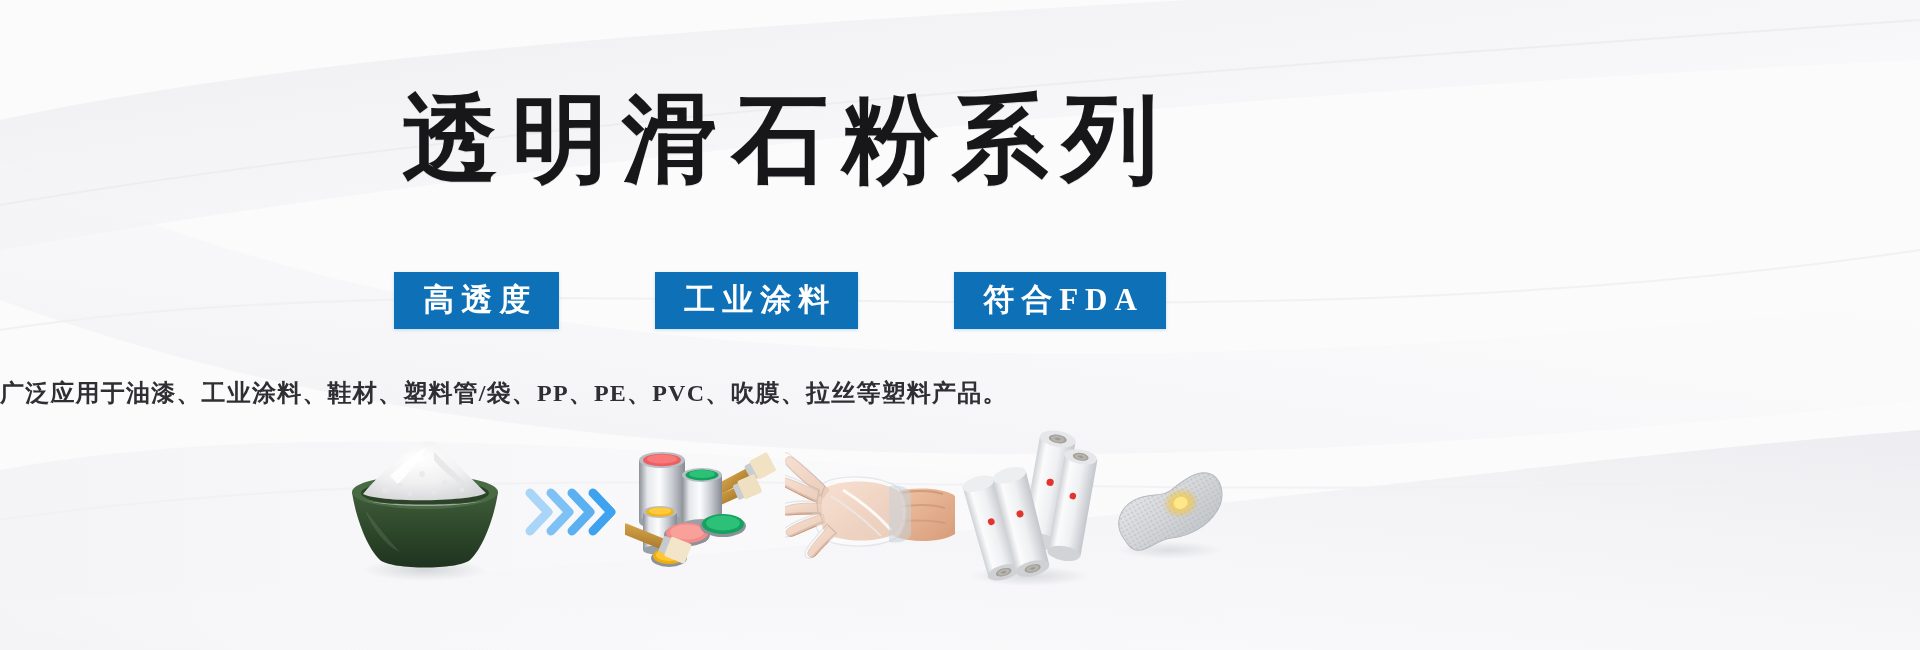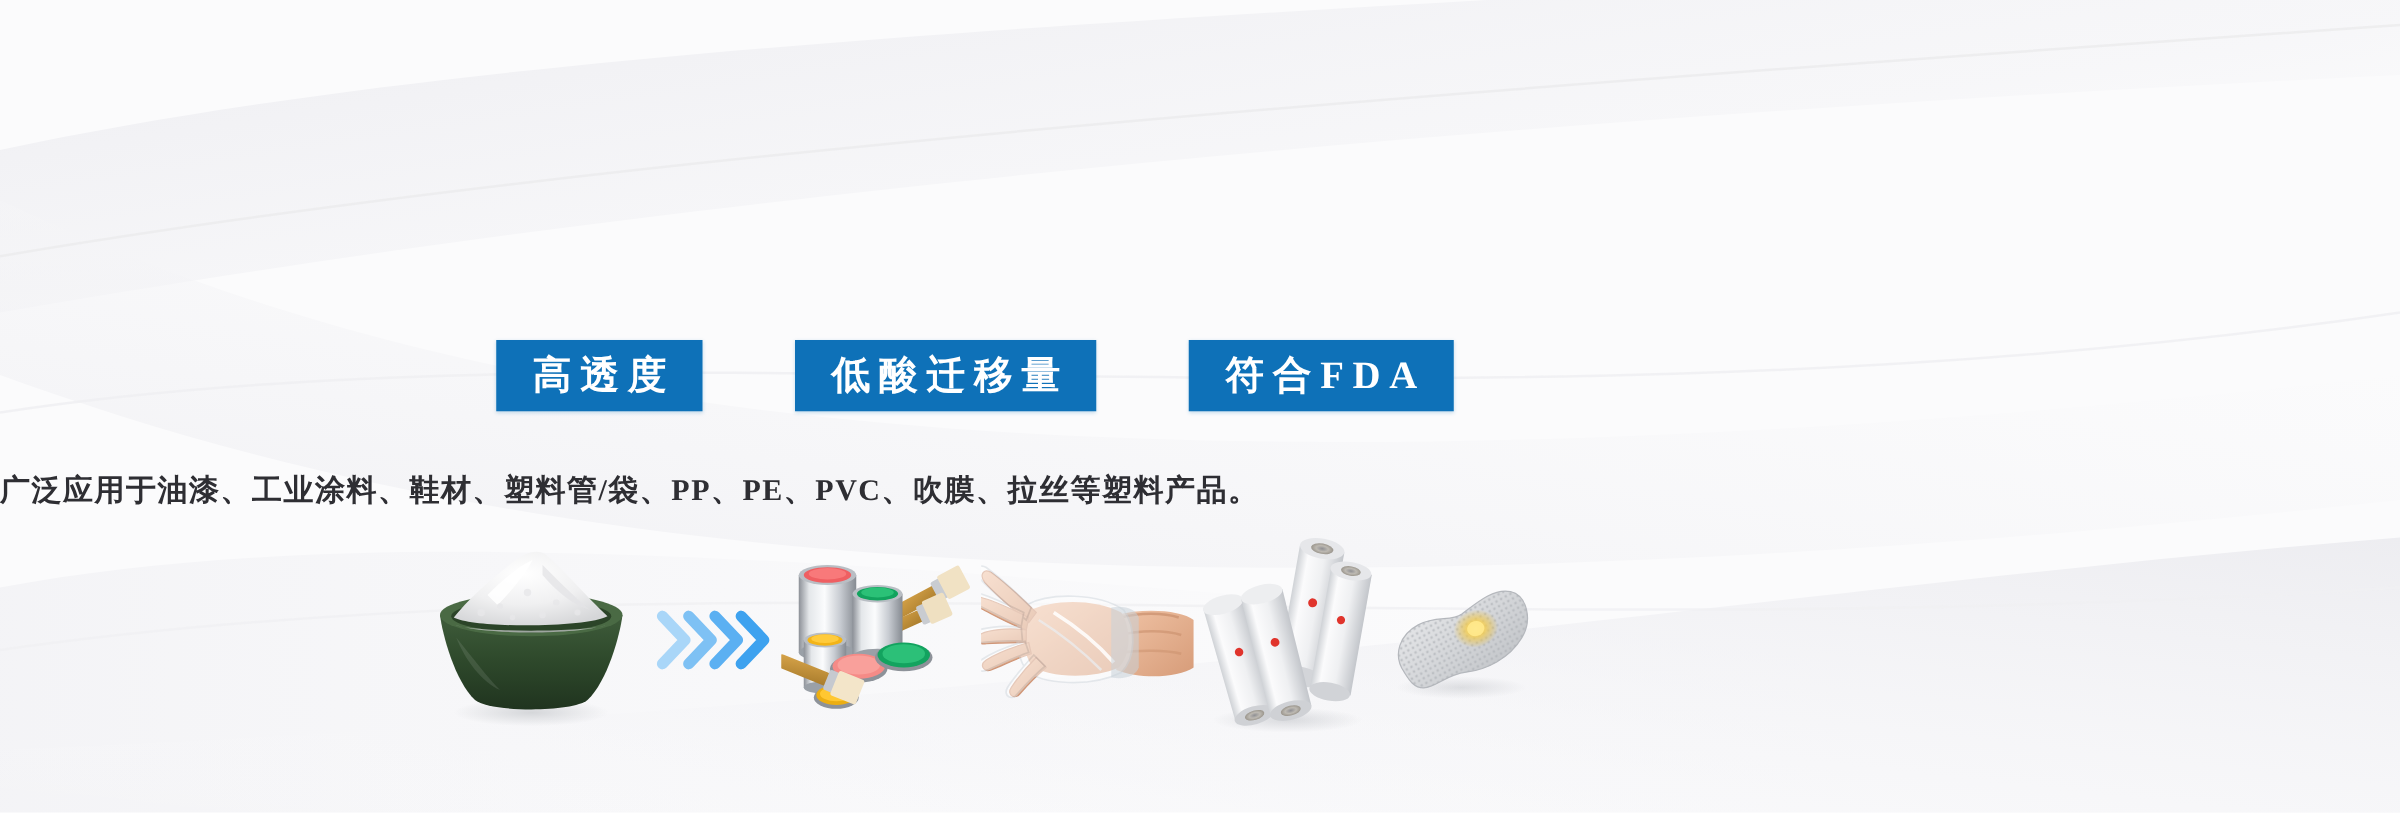--- a/index.html
+++ b/index.html
@@ -27,21 +27,21 @@
     font-size:96px;line-height:112px;font-weight:700;
     letter-spacing:14px;text-indent:14px;
     color:#17171a;
     text-shadow:0 1px 0 rgba(0,0,0,.10);
     white-space:nowrap;
   }
 
   
   .badges{
     position:absolute;left:0;top:272px;width:1560px;
-    display:flex;justify-content:center;align-items:stretch;gap:74px;
+    display:flex;justify-content:center;align-items:stretch;gap:96px;
   }
   .badge{
     background:#0e71b8;color:#ffffff;
     font-family:"Liberation Serif","DejaVu Serif",serif;
     font-size:31px;font-weight:700;line-height:1;
     letter-spacing:7px;text-indent:7px;
     padding:12px 22px 14px 22px;
     display:flex;align-items:center;justify-content:center;
     white-space:nowrap;
     box-shadow:0 1px 3px rgba(14,113,184,.22);
@@ -104,24 +104,25 @@
 
     <path d="M1920,430 C1420,470 900,560 0,600 L0,650 L1920,650 Z" fill="url(#gC)"></path>
 
     <path d="M0,205 C500,120 1200,70 1920,20" fill="none" stroke="#ececed" stroke-width="2" opacity=".9"></path>
     <path d="M0,330 C520,250 1180,360 1920,250" fill="none" stroke="#efeff1" stroke-width="2" opacity=".8"></path>
     <path d="M0,520 C560,440 1150,520 1920,470" fill="none" stroke="#f0f0f2" stroke-width="2" opacity=".8"></path>
   </svg>
 
   <div class="content">
 
+    <div class="title">透明滑石粉系列</div>
 
     <div class="badges">
       <div class="badge">高透度</div>
-      <div class="badge">低酸迁移量</div>
+      <div class="badge">工业涂料</div>
       <div class="badge">符合FDA</div>
     </div>
 
     <div class="subtitle">广泛应用于油漆、工业涂料、鞋材、塑料管/袋、PP、PE、PVC、吹膜、拉丝等塑料产品。</div>
 
     <div class="strip">
 
       <div class="slot" style="left:0px;width:190px;">
         <svg class="cap" viewBox="0 0 190 170" aria-hidden="true">
           <defs>

